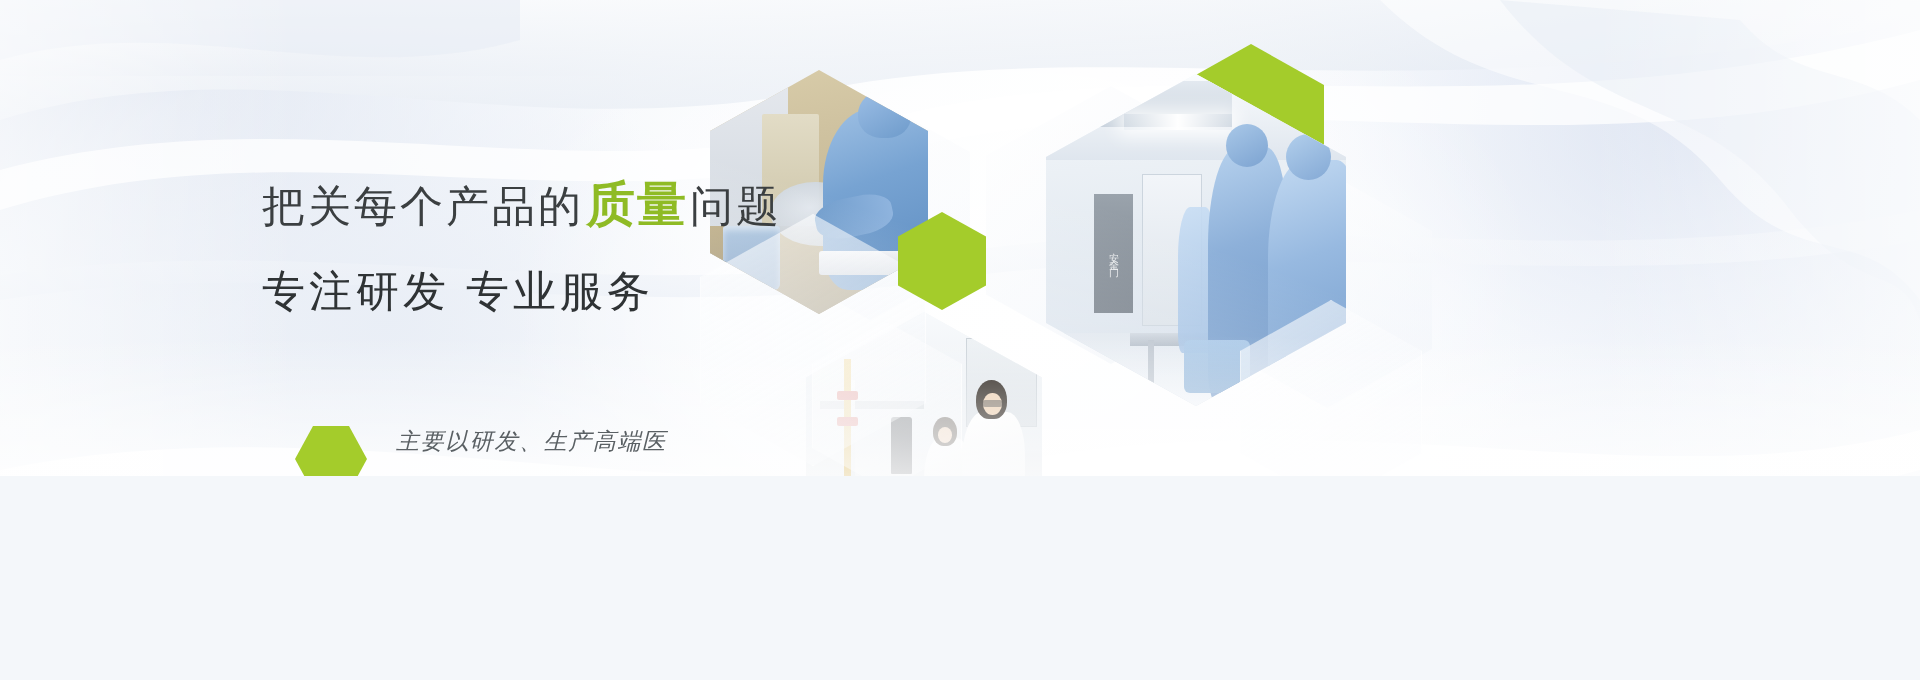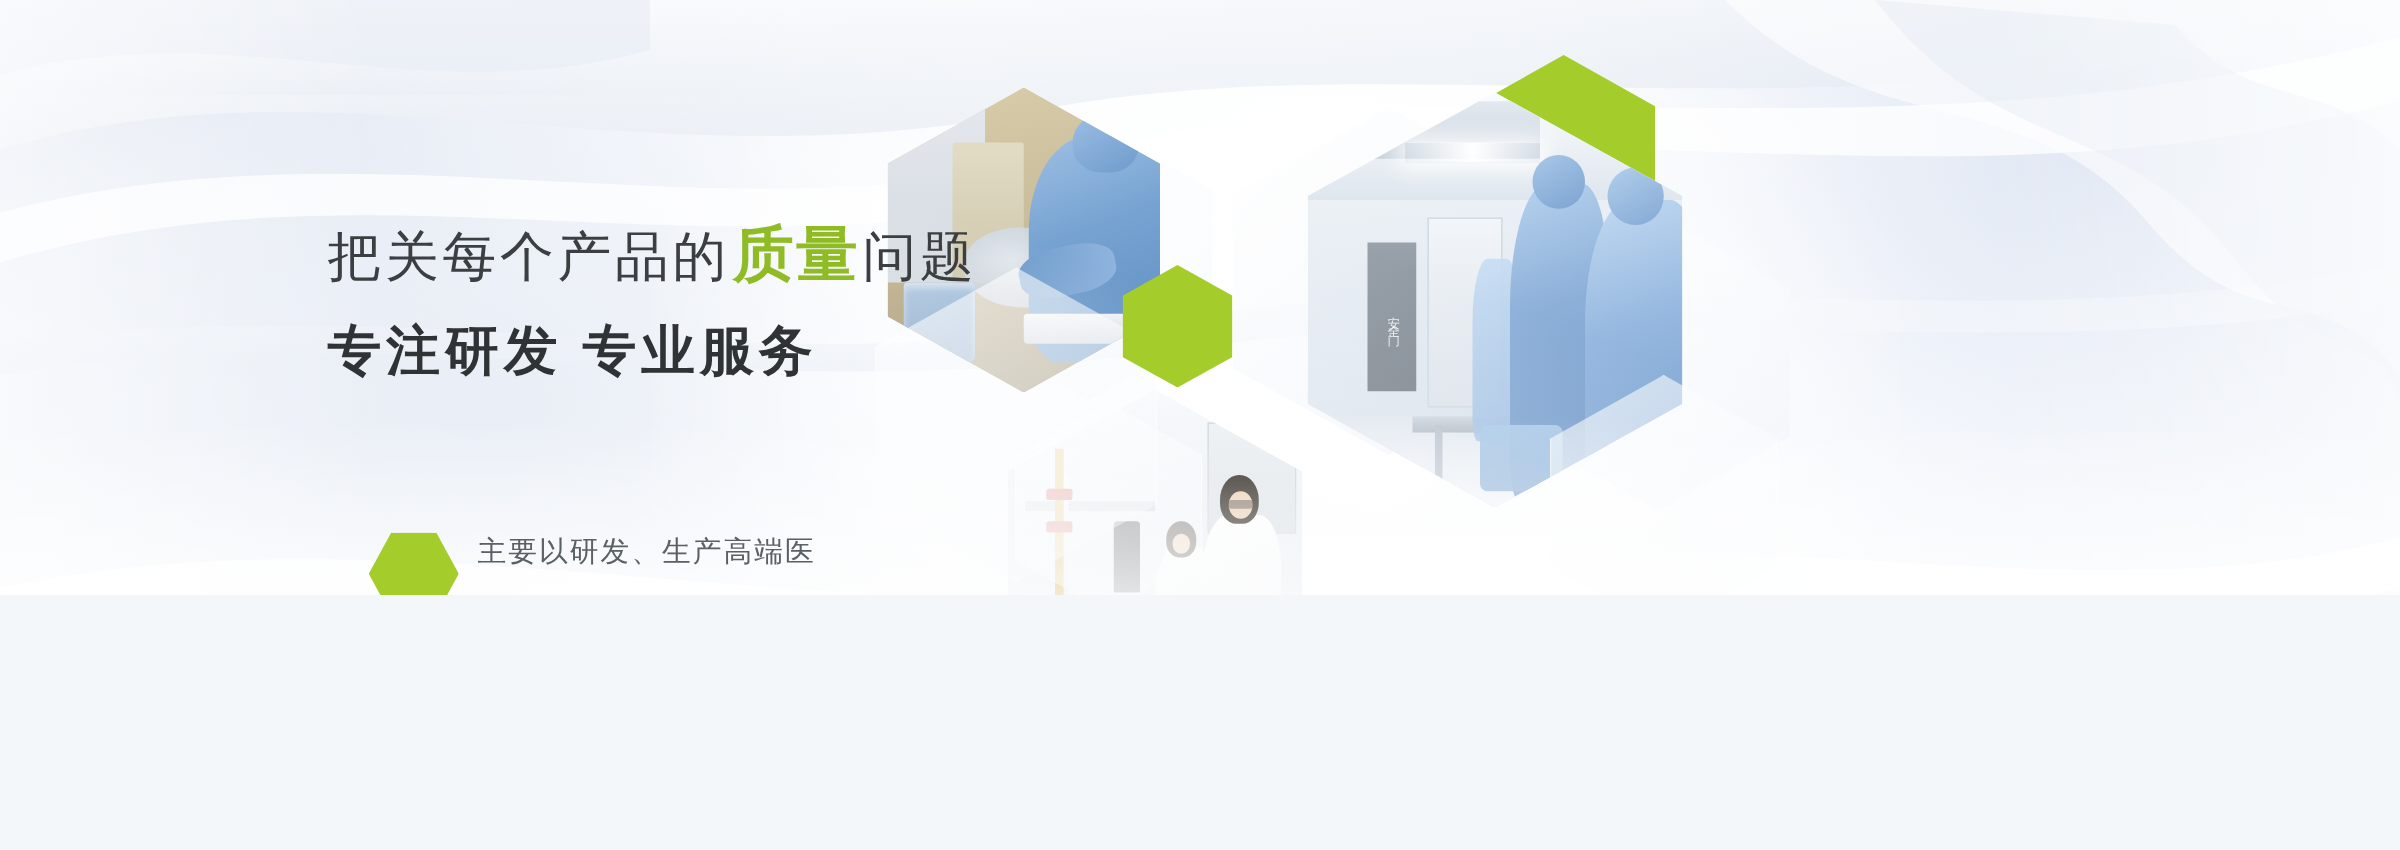--- a/index.html
+++ b/index.html
@@ -49,28 +49,28 @@
 
   .headline-1 {
     font-size:43px; line-height:1.18; font-weight:400;
     color:#3b3f41; letter-spacing:3px; white-space:nowrap;
   }
   .headline-1 .accent {
     color:#8fbb25; font-weight:700; font-size:49px;
     letter-spacing:2px; padding:0 2px;
   }
   .headline-2 {
-    margin-top:22px;
-    font-size:43px; line-height:1.18; font-weight:700;
+    margin-top:32px;
+    font-size:43px; line-height:1.18; font-weight:400;
     color:#2f3335; letter-spacing:4px; white-space:nowrap;
   }
 
   .sub-row {
     position:absolute; left:295px; top:418px;
-    display:flex; align-items:flex-start; gap:15px;
+    display:flex; align-items:flex-start; gap:29px;font-style:italic;
   }
   .hex-bullet {
     width:72px; height:66px; flex:0 0 auto; margin-top:8px;
     background:#a4cc2b;
     clip-path:polygon(25% 0%, 75% 0%, 100% 50%, 75% 100%, 25% 100%, 0% 50%);
   }
   .sub-text {
     font-size:23px; line-height:1.72; color:#5a6064;
     letter-spacing:1.6px; white-space:nowrap; padding-top:4px;
   }

